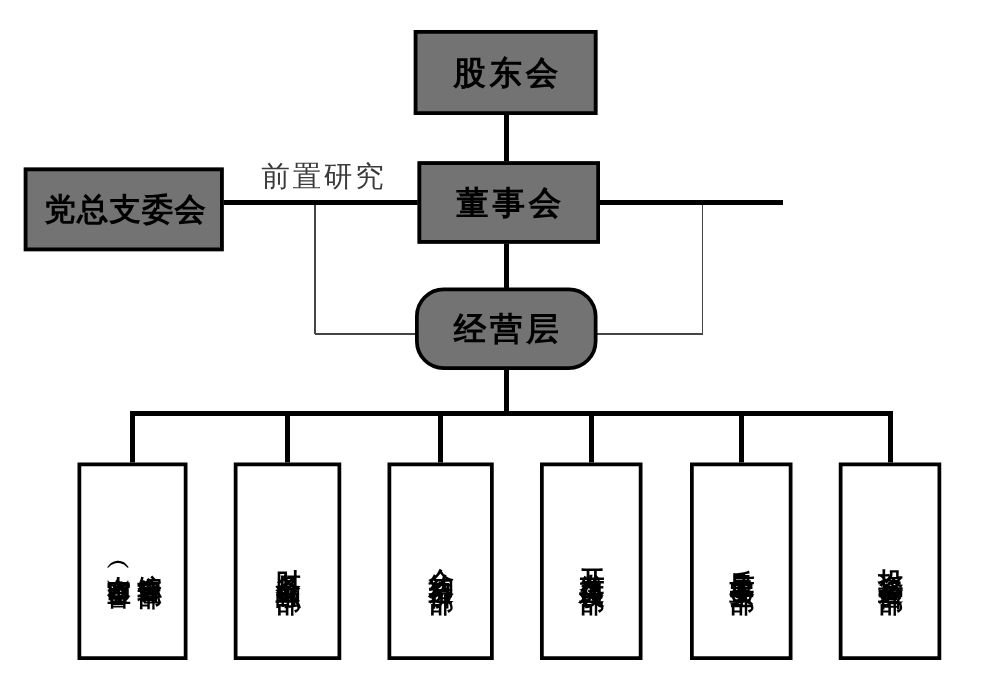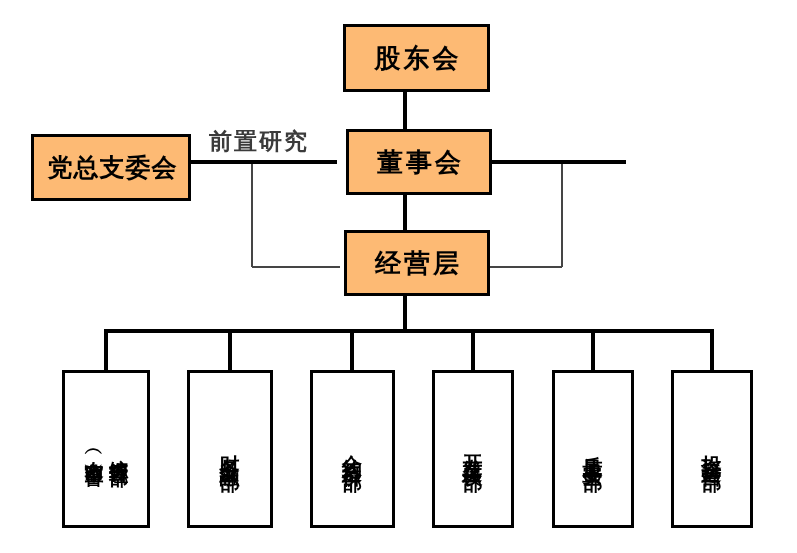--- a/index.html
+++ b/index.html
@@ -14,38 +14,37 @@
   .lines {
     position: absolute;
     left: 0; top: 0;
     width: 797px; height: 553px;
     z-index: 0;
   }
   .box {
     position: absolute;
     box-sizing: border-box;
     border: 3px solid #000000;
-    background: #fdba74;
+    background: #737373;
     display: flex;
     align-items: center;
     justify-content: center;
     z-index: 1;
     font-weight: bold;
     color: #000000;
     font-size: 26px;
     letter-spacing: 3px;
     text-indent: 3px; 
     white-space: nowrap;
-    margin-left: 12px;
   }
   .b-shareholders { left: 331px; top: 24px;  width: 147px; height: 68px; }
   .b-party        { left: 19px;  top: 134px; width: 160px; height: 67px; font-size: 25px; letter-spacing: 1px; }
   .b-board        { left: 334px; top: 129px; width: 146px; height: 66px; }
   .b-supervisory  { left: 623px; top: 131px; width: 147px; height: 68px; }
-  .b-management   { left: 332px; top: 230px; width: 146px; height: 66px; }
+  .b-management   { left: 332px; top: 230px; width: 146px; height: 66px; border-radius: 23px; }
 
   .dept {
     position: absolute;
     top: 370px;
     height: 158px;
     box-sizing: border-box;
     border: 3px solid #000000;
     background: #ffffff;
     display: flex;
     align-items: center;
@@ -67,21 +66,21 @@
     letter-spacing: 4px;
     line-height: 1.3;
   }
   .vtext span { display: block; }
   .d1 .vtext { font-size: 19px; letter-spacing: 2px; }
 
   .edge-label {
     position: absolute;
     z-index: 1;
     font-family: "Liberation Serif", serif;
-    font-weight: bold;
+    font-weight: normal;
     color: #3b3b3b;
     font-size: 23px;
     letter-spacing: 2px;
     text-align: center;
     white-space: nowrap;
   }
   .el-left  { left: 206px; top: 126px; width: 106px; }
   .el-right { left: 517px; top: 126px; width: 64px;  }
 </style>
 </head>

